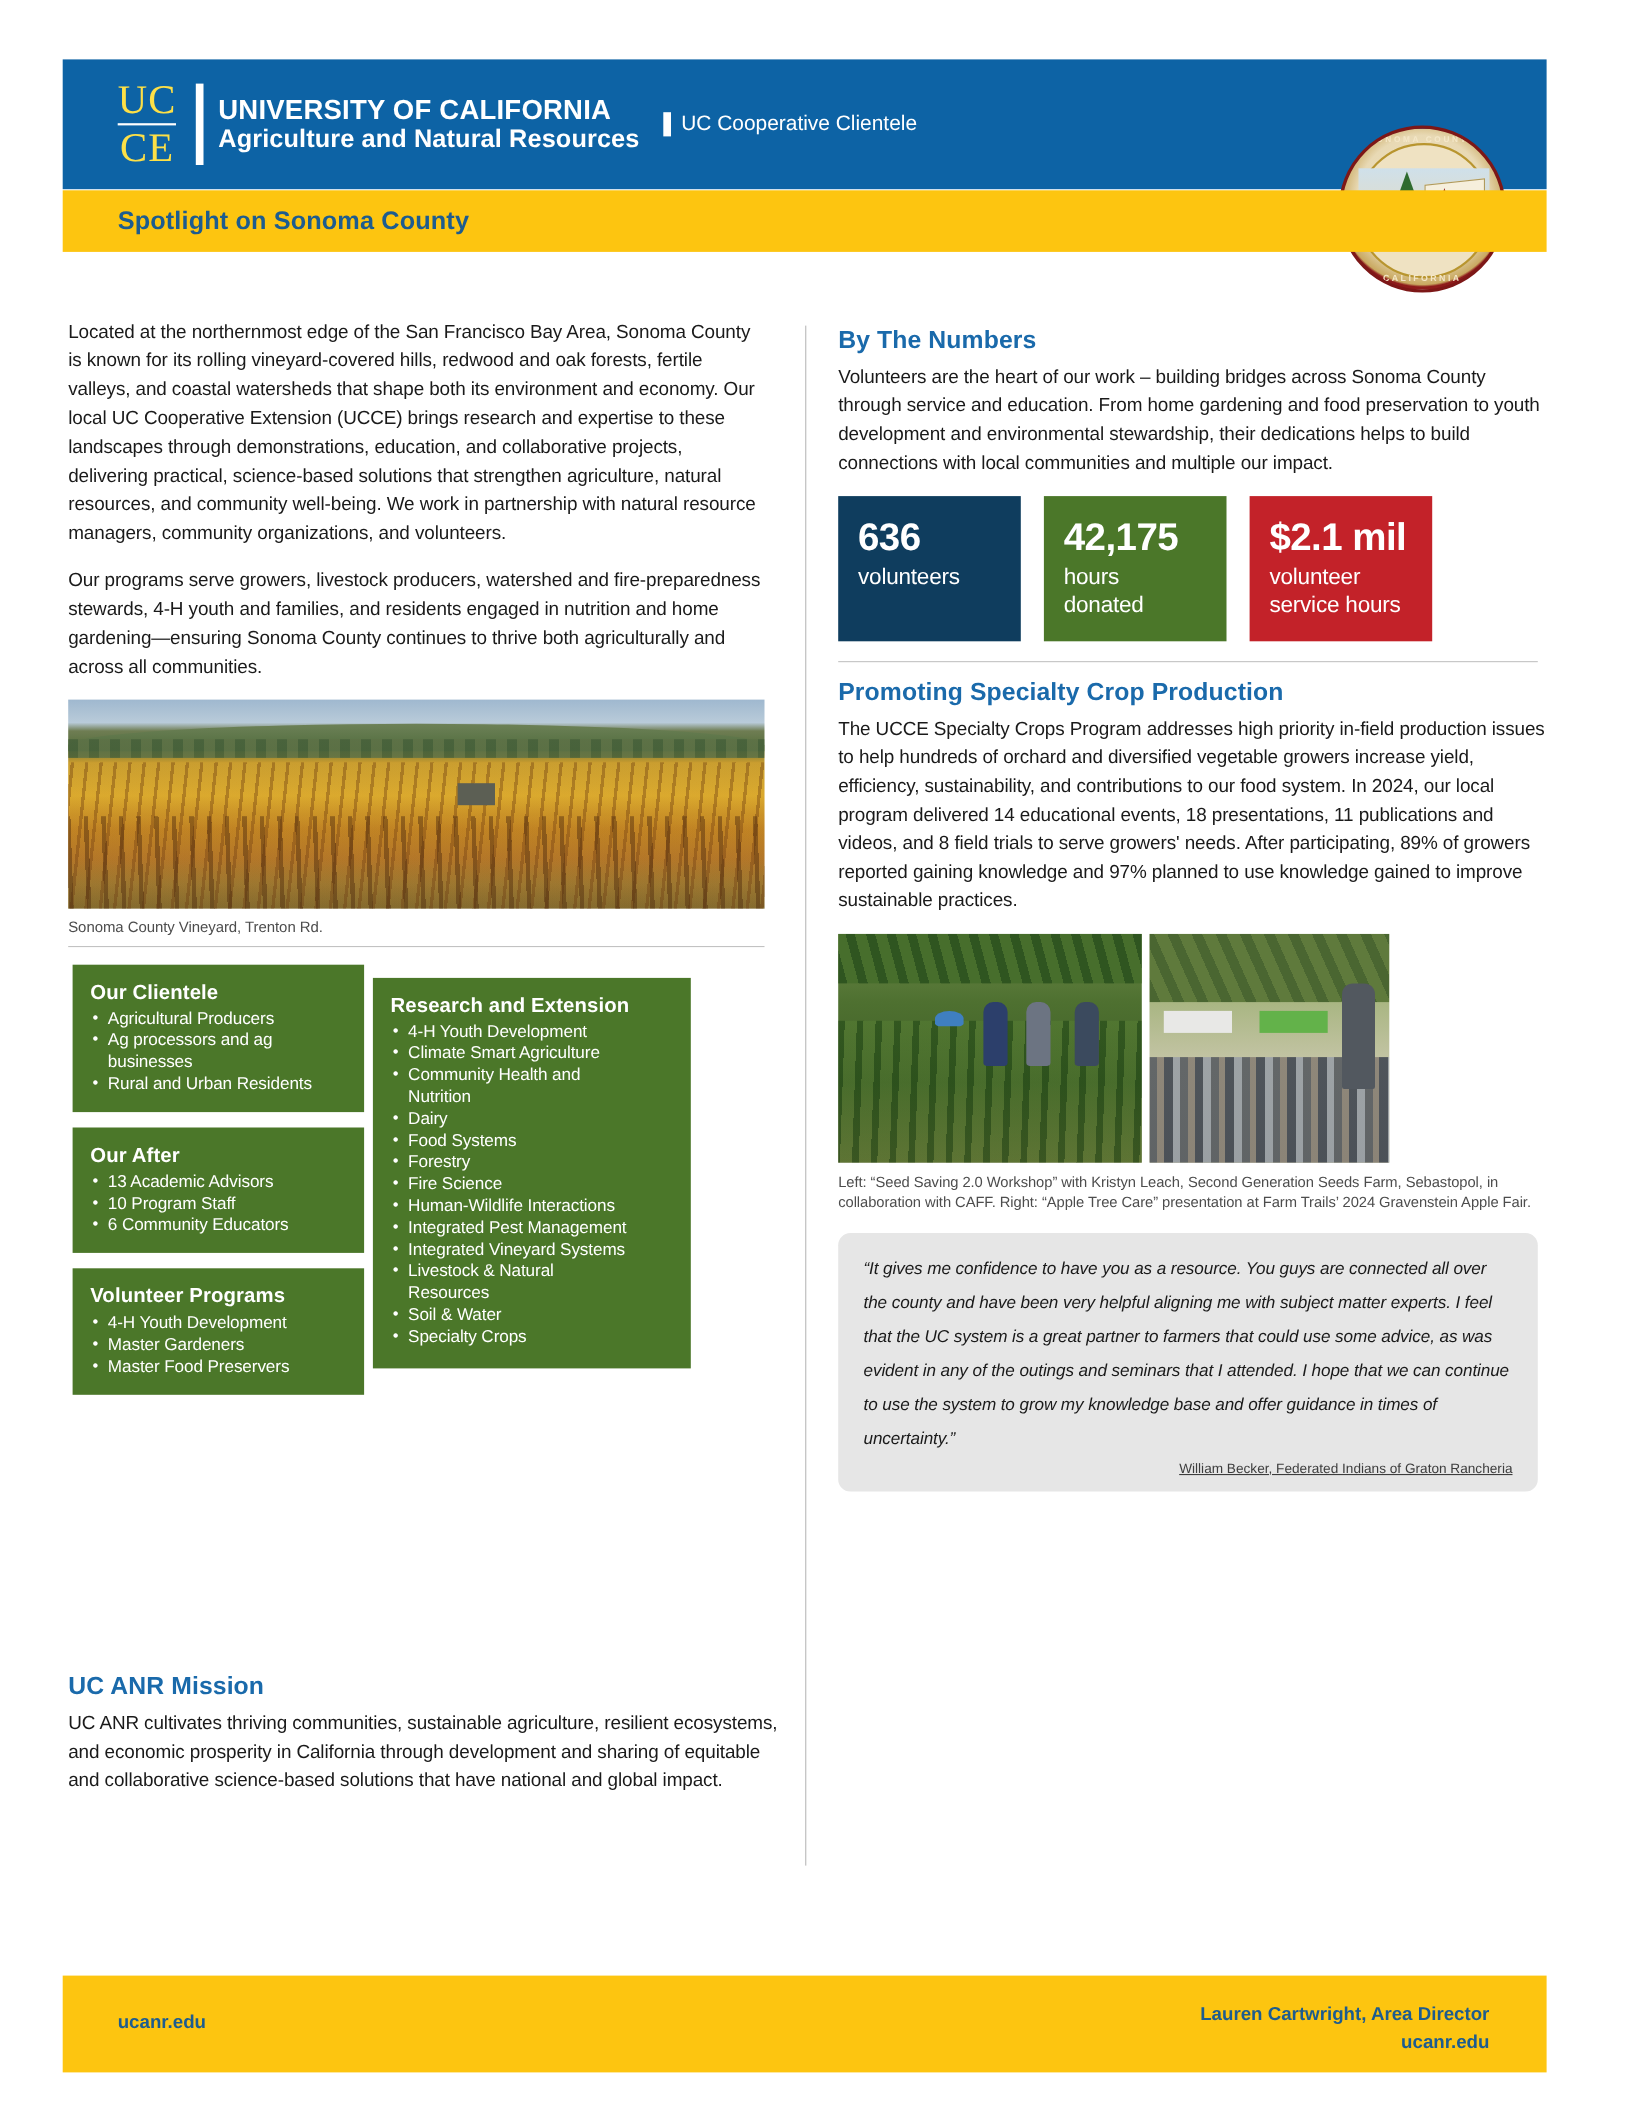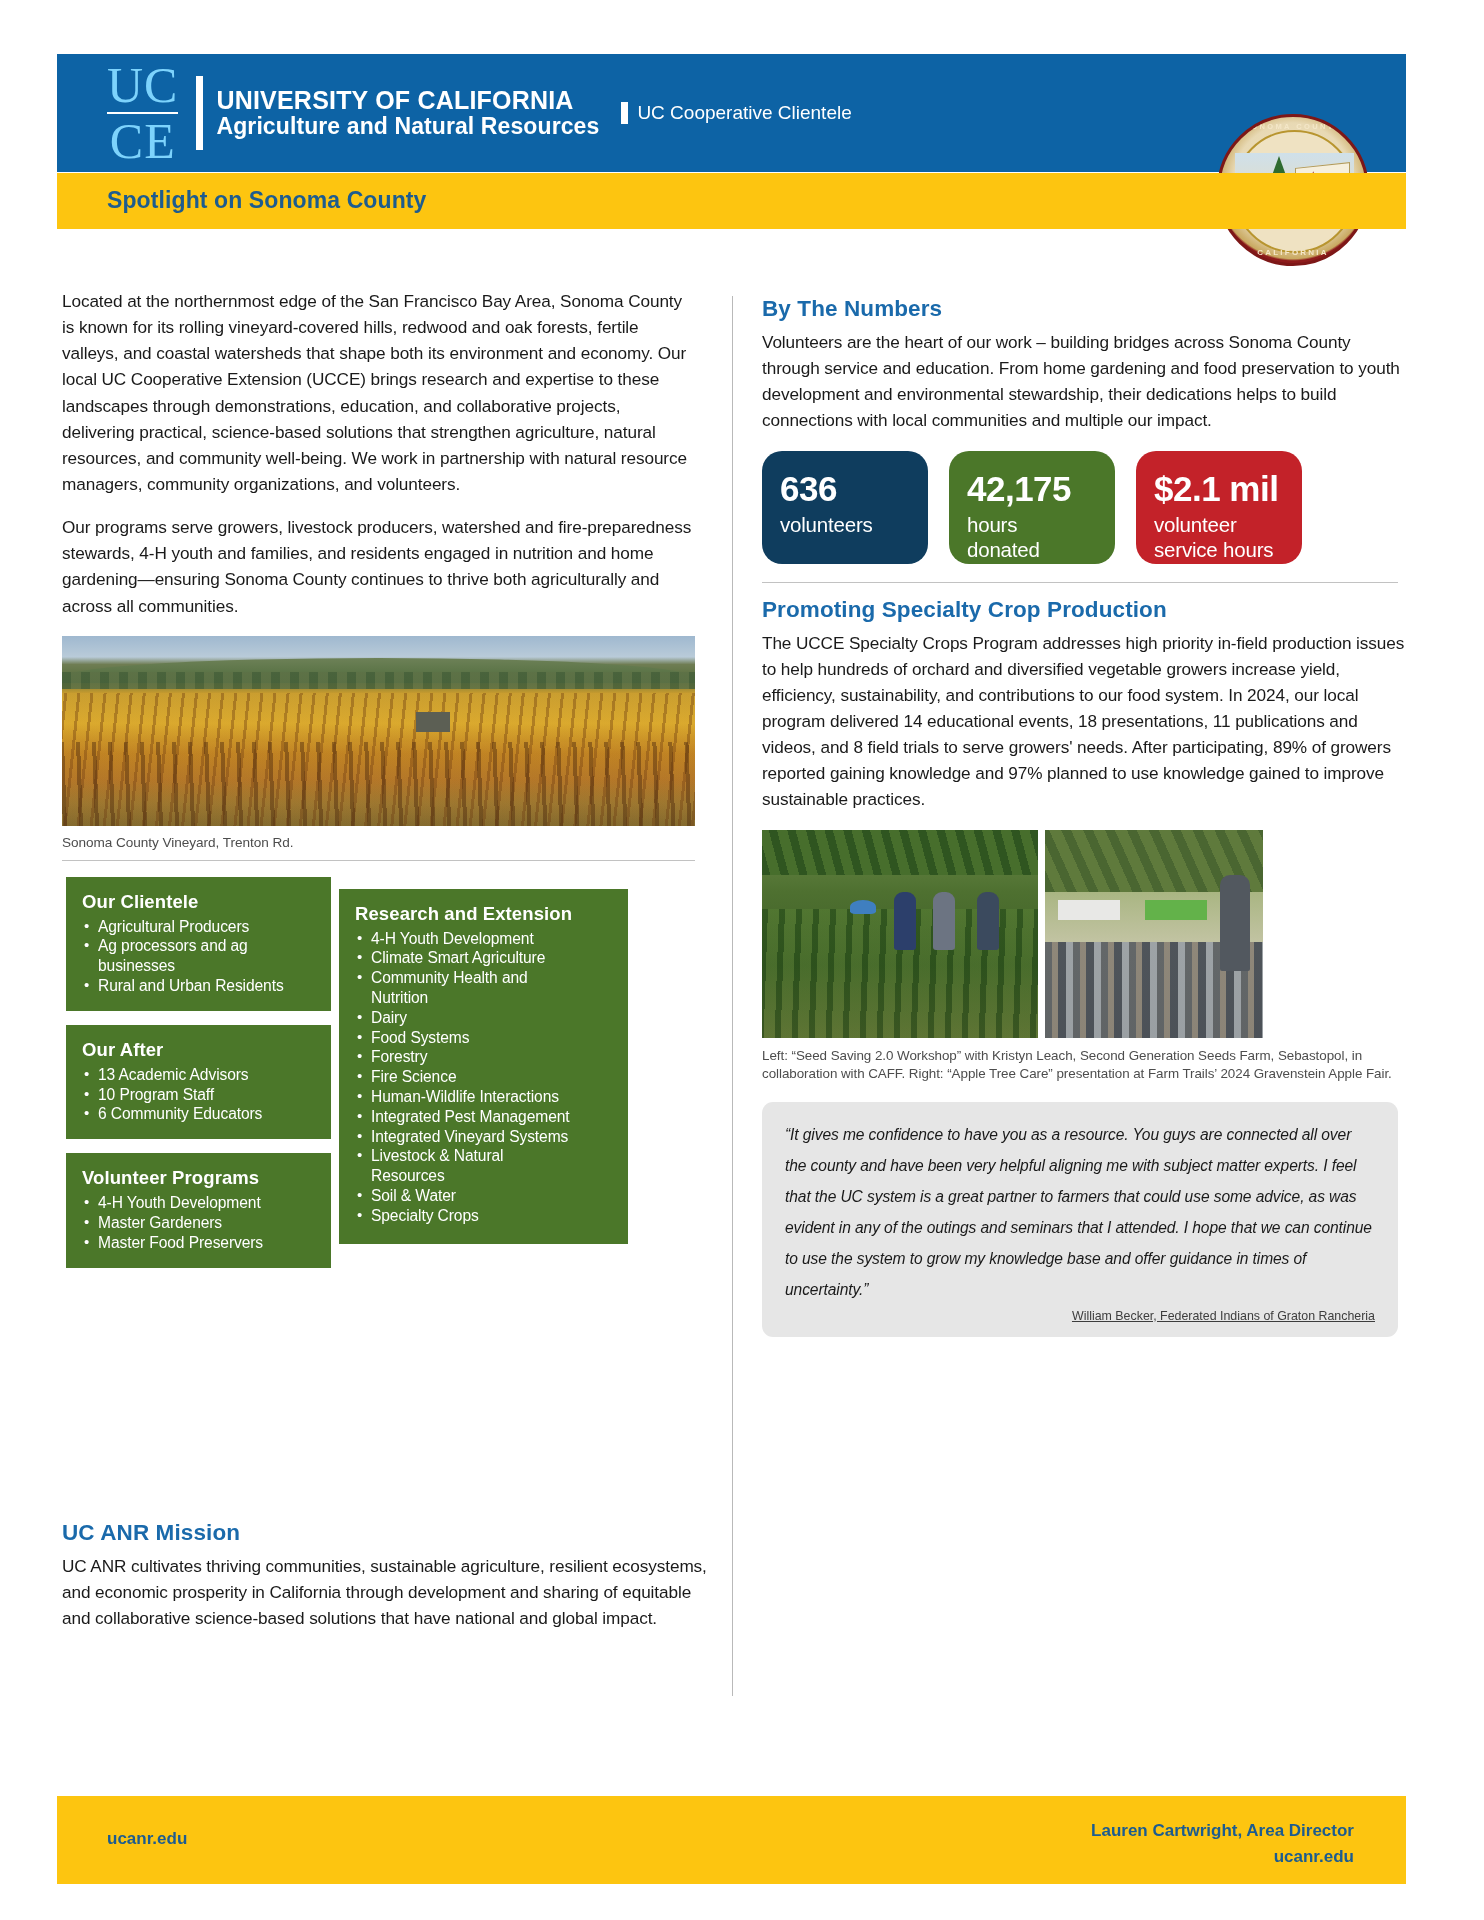--- a/index.html
+++ b/index.html
@@ -25,23 +25,23 @@
     background: #0d63a5;
   }
   .logo-wrap {
     position: absolute;
     left: 50px; top: 22px;
     display: flex;
     align-items: center;
     height: 74px;
   }
   .ucce-mark {
-    color: #7dd3fc;
+    color: #fde047;
     font-family: "Liberation Serif", serif;
-    font-size: 50px;
+    font-size: 37px;
     line-height: 1.0;
     letter-spacing: 1px;
     text-align: center;
   }
   .ucce-mark .uc {
     border-bottom: 2px solid #ffffff;
     padding-bottom: 2px;
     display: block;
   }
   .ucce-mark .ce { display: block; padding-top: 2px; }
@@ -318,24 +318,23 @@
     margin: 18px 0 14px 0;
   }
 
   .stats {
     display: flex;
     gap: 21px;
     margin-top: 14px;
   }
   .stat {
     width: 166px;
-    height: 113px;
+    height: 132px;
     padding: 20px 9px 0 18px;
     color: #ffffff;
-    border-radius: 20px;
   }
   .stat .num {
     font-size: 35px;
     font-weight: bold;
     letter-spacing: -0.5px;
     line-height: 1.05;
     margin-bottom: 6px;
   }
   .stat .lbl {
     font-size: 20.5px;

